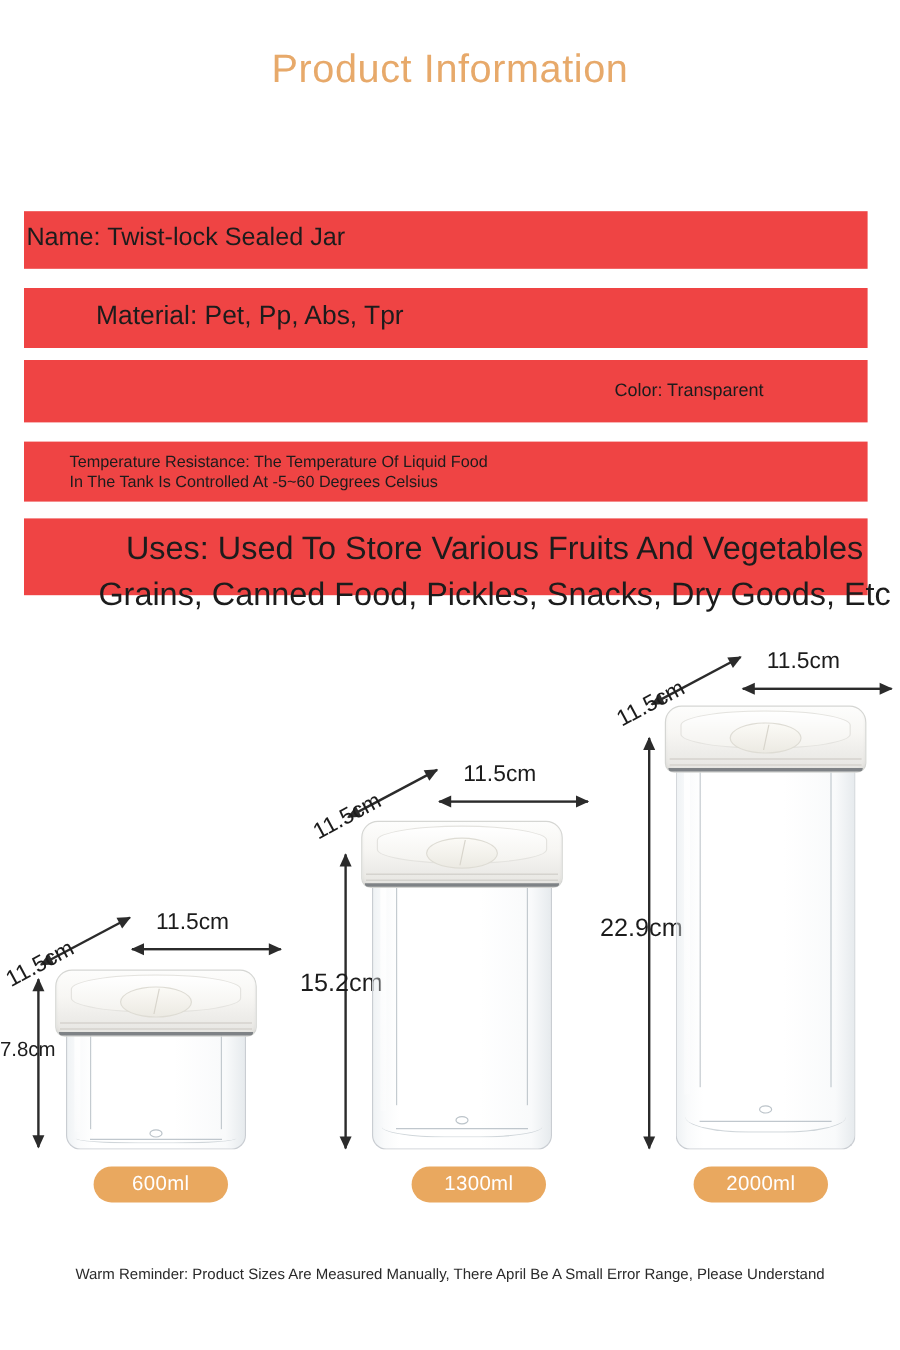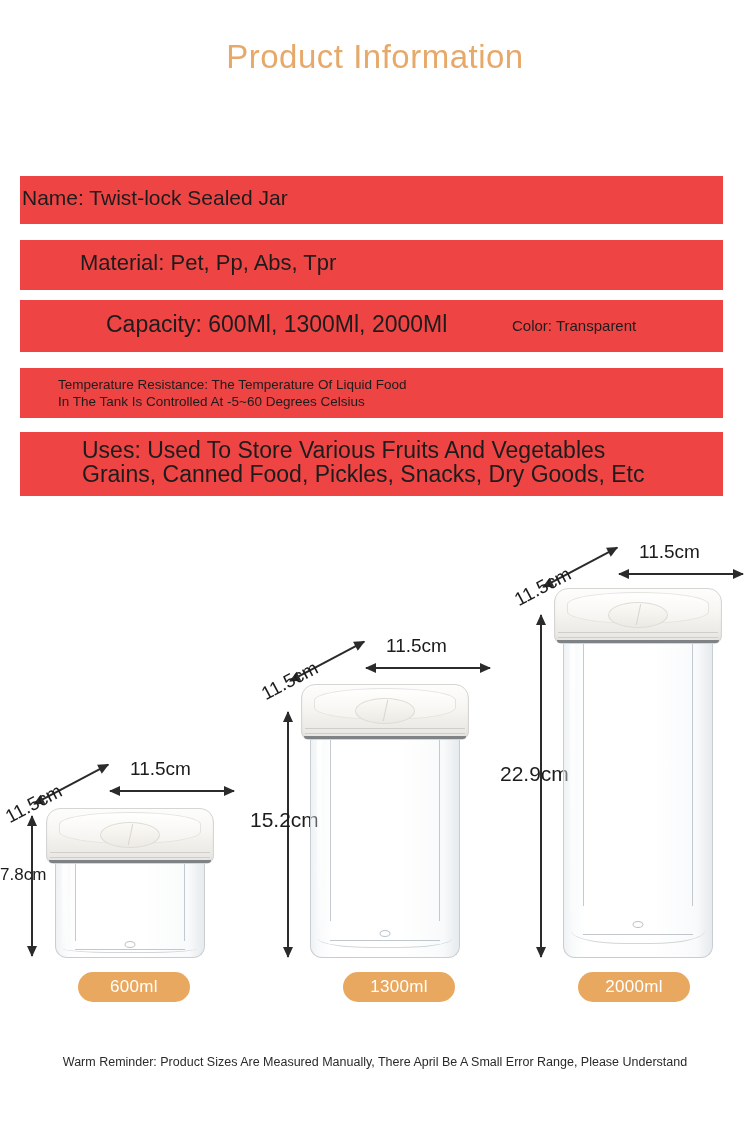--- a/index.html
+++ b/index.html
@@ -74,23 +74,23 @@
   }
   .t-temp {
     left: 38px;
     top: 8px;
     font-size: 13.5px;
     line-height: 17px;
   }
   .t-uses {
     left: 62px;
     top: 6px;
-    font-size: 23px;
-    line-height: 24px;
-    text-align: left;
+    font-size: 27px;
+    line-height: 38px;
+    text-align: center;
   }
 
   
   #product-area {
     position: absolute;
     left: 0;
     top: 520px;
     width: 750px;
     height: 520px;
   }
@@ -350,21 +350,20 @@
 
 <div class="spec-band" id="band-name">
   <span class="spec-text t-name">Name: Twist-lock Sealed Jar</span>
 </div>
 
 <div class="spec-band" id="band-mat">
   <span class="spec-text t-mat">Material: Pet, Pp, Abs, Tpr</span>
 </div>
 
 <div class="spec-band" id="band-cap">
-  <span class="spec-text t-cap">Capacity: 600Ml, 1300Ml, 2000Ml</span>
   <span class="spec-text t-color">Color: Transparent</span>
 </div>
 
 <div class="spec-band" id="band-temp">
   <span class="spec-text t-temp">Temperature Resistance: The Temperature Of Liquid Food
 In The Tank Is Controlled At -5~60 Degrees Celsius</span>
 </div>
 
 <div class="spec-band" id="band-uses">
   <span class="spec-text t-uses">Uses: Used To Store Various Fruits And Vegetables

